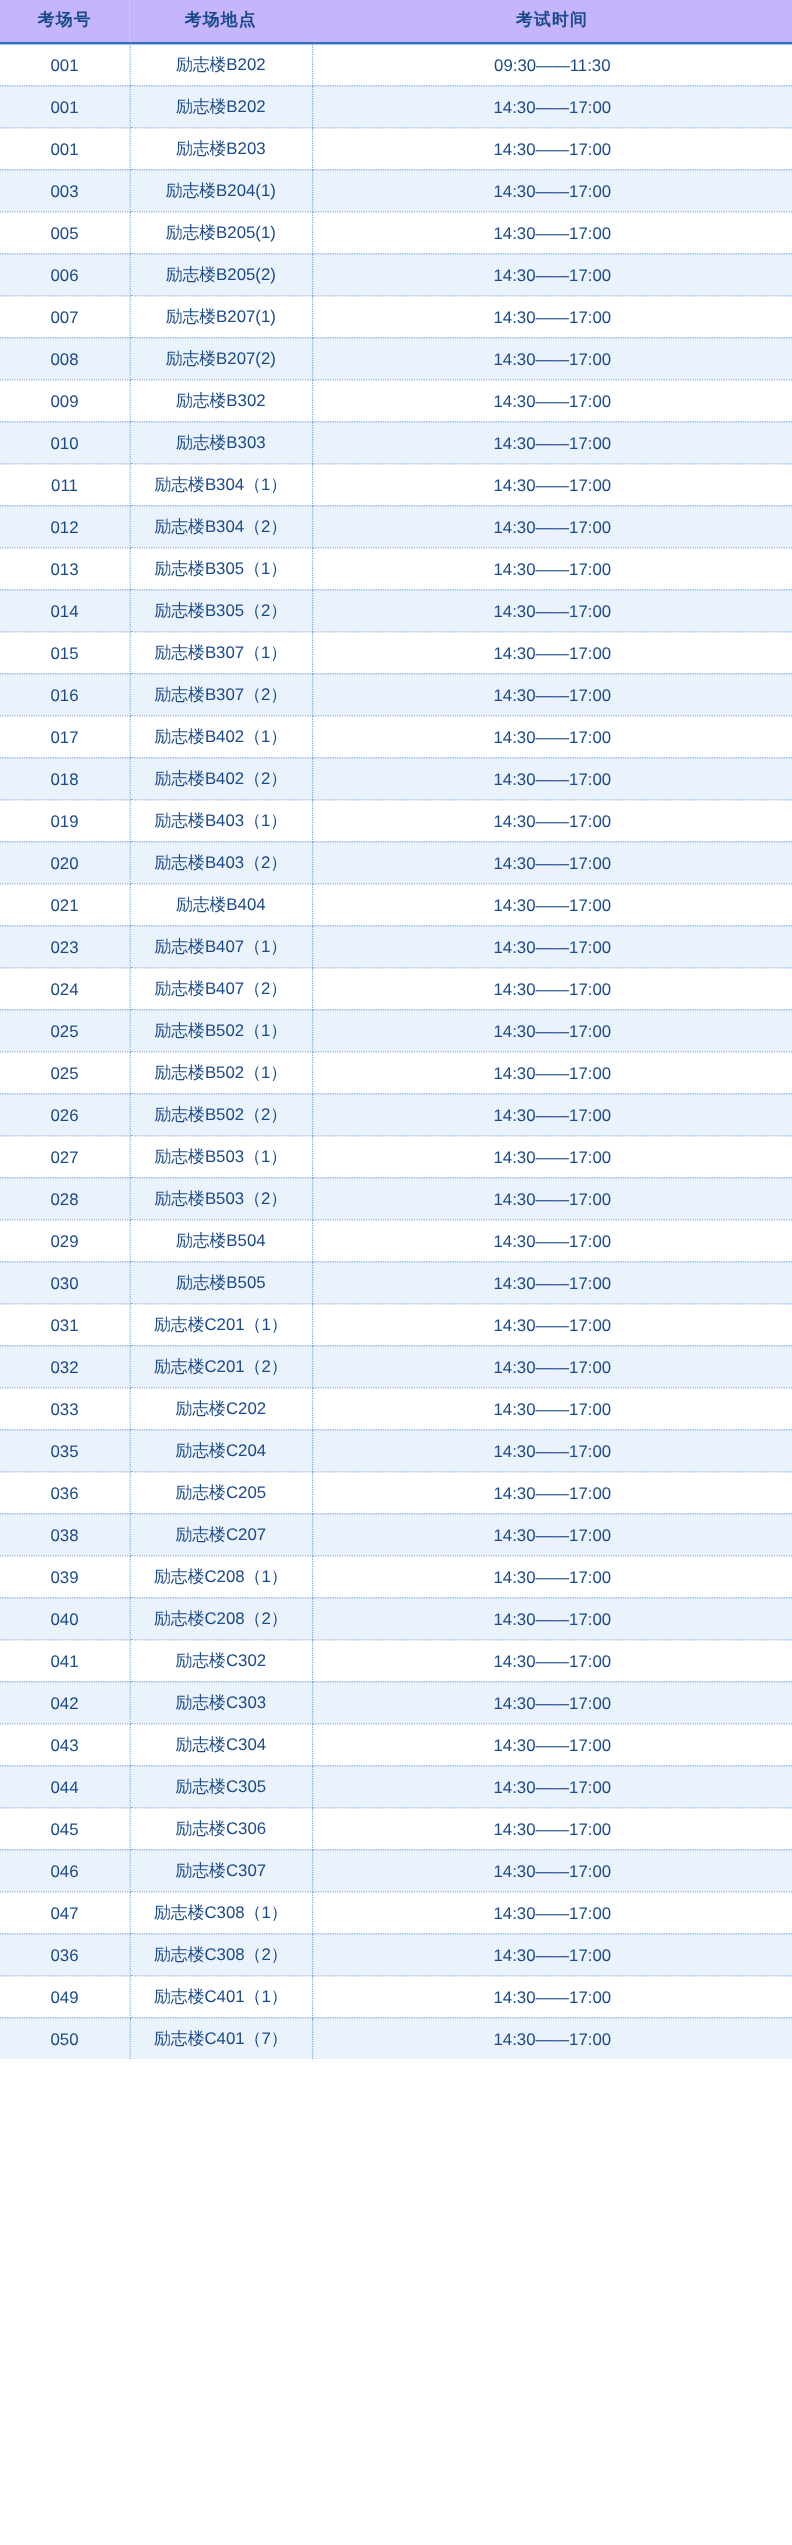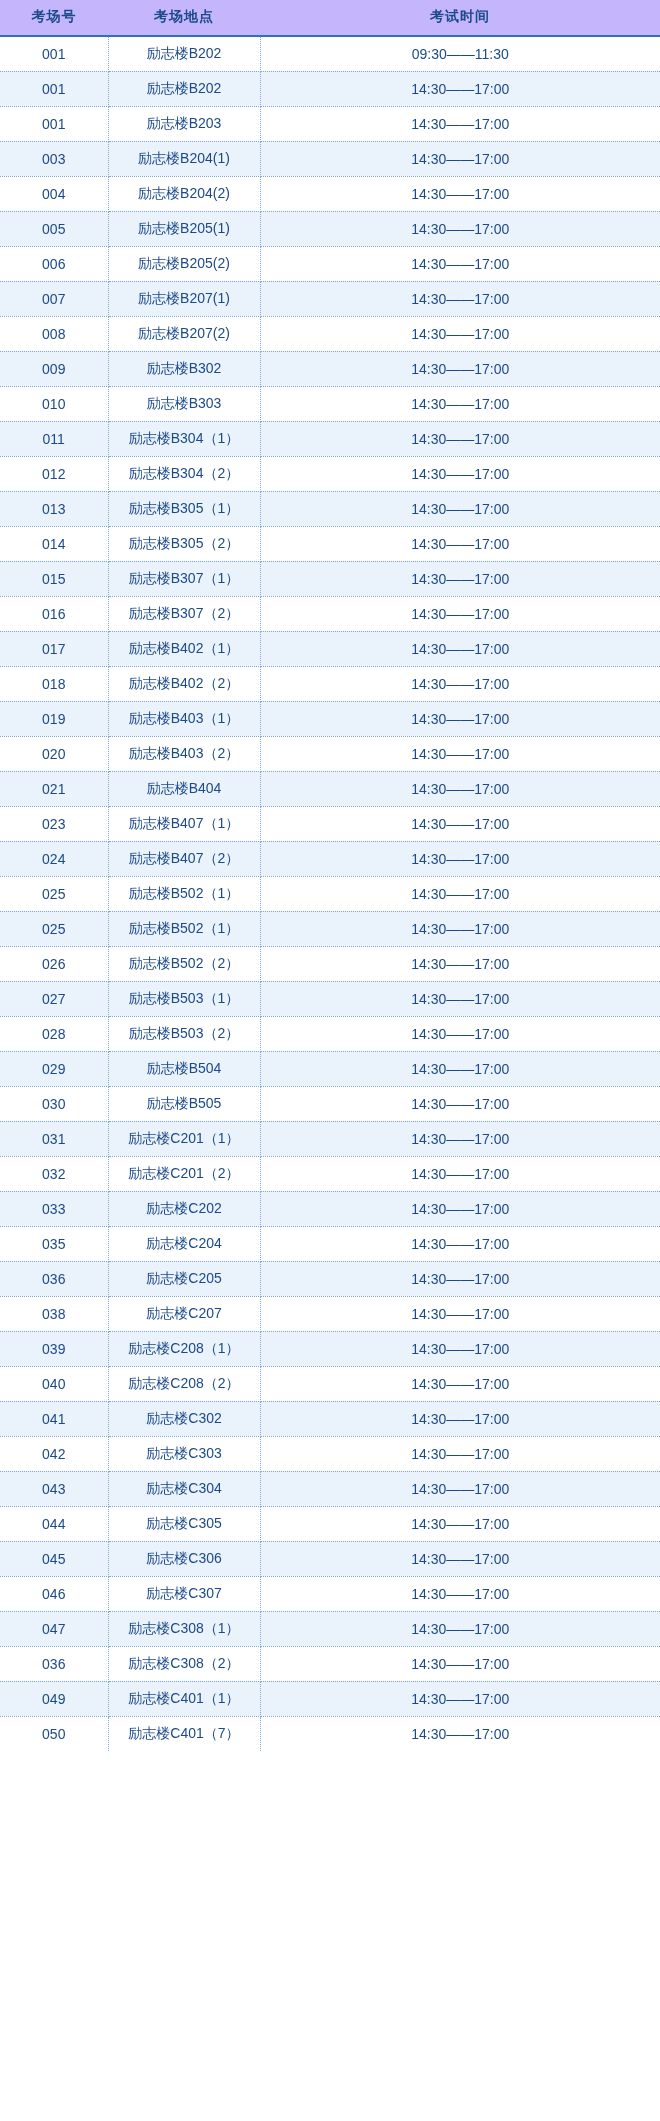--- a/index.html
+++ b/index.html
@@ -88,25 +88,20 @@
         <td>001</td>
         <td>励志楼B203</td>
         <td>14:30——17:00</td>
       </tr>
       <tr>
         <td>003</td>
         <td>励志楼B204(1)</td>
         <td>14:30——17:00</td>
       </tr>
       <tr>
-        <td>004</td>
-        <td>励志楼B204(2)</td>
-        <td>14:30——17:00</td>
-      </tr>
-      <tr>
         <td>005</td>
         <td>励志楼B205(1)</td>
         <td>14:30——17:00</td>
       </tr>
       <tr>
         <td>006</td>
         <td>励志楼B205(2)</td>
         <td>14:30——17:00</td>
       </tr>
       <tr>

